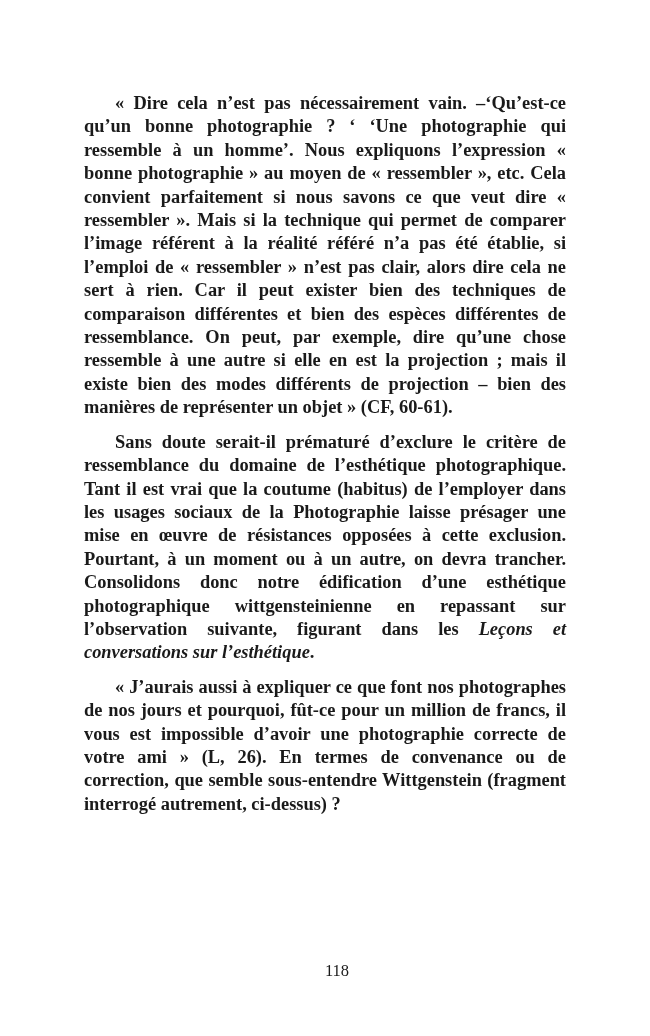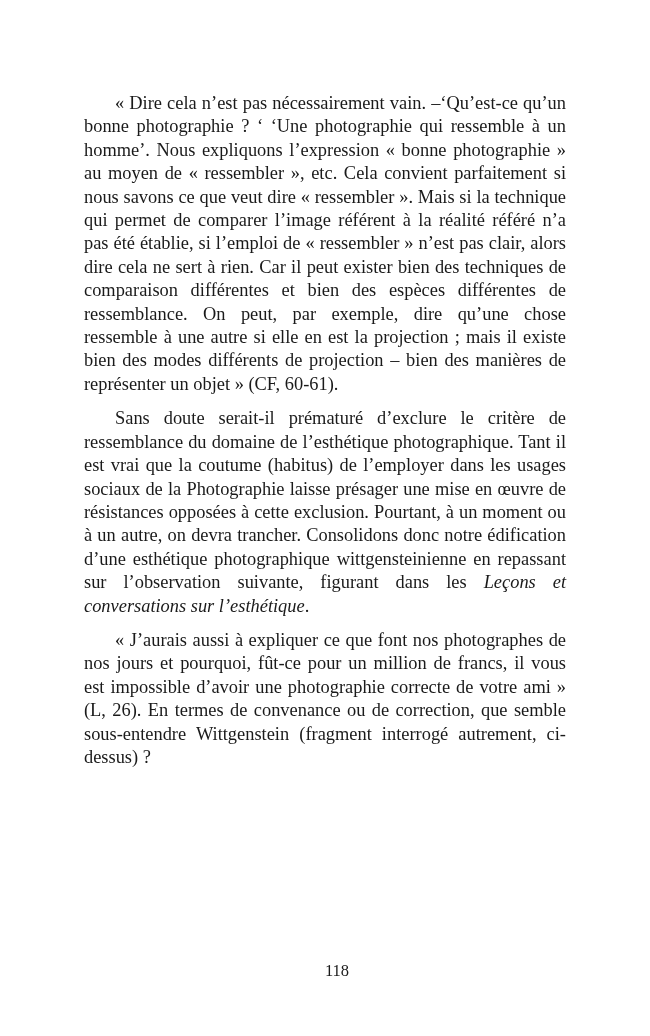--- a/index.html
+++ b/index.html
@@ -13,20 +13,21 @@
       position: relative;
       overflow: hidden;
       font-family: "Liberation Serif", "DejaVu Serif", serif;
       color: #1a1a1a;
     }
     .page {
       position: absolute;
       left: 84px;
       top: 92px;
       width: 482px;
+      font-weight: bold;
     }
     .para {
       margin: 0 0 11px 0;
       font-size: 18.4px;
       line-height: 23.4px;
       text-align: justify;
       text-indent: 31px;
       hyphens: none;
     }
     .para .it {

